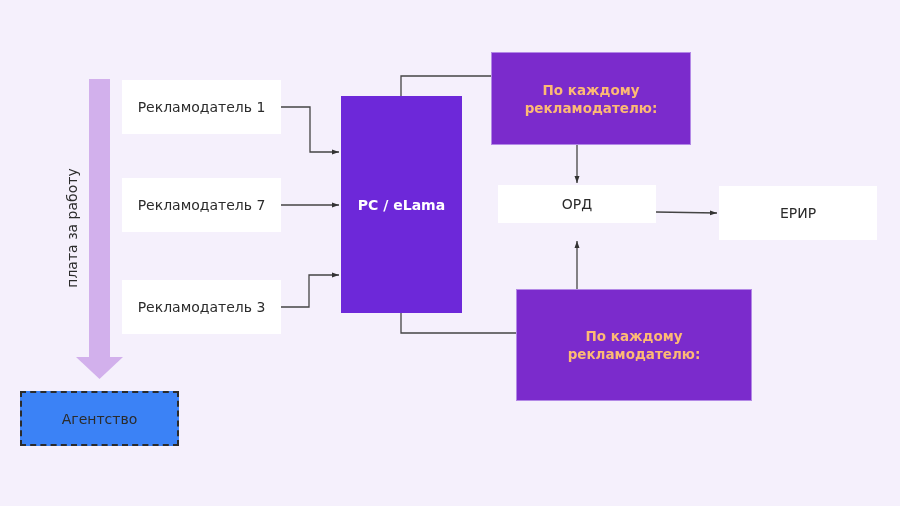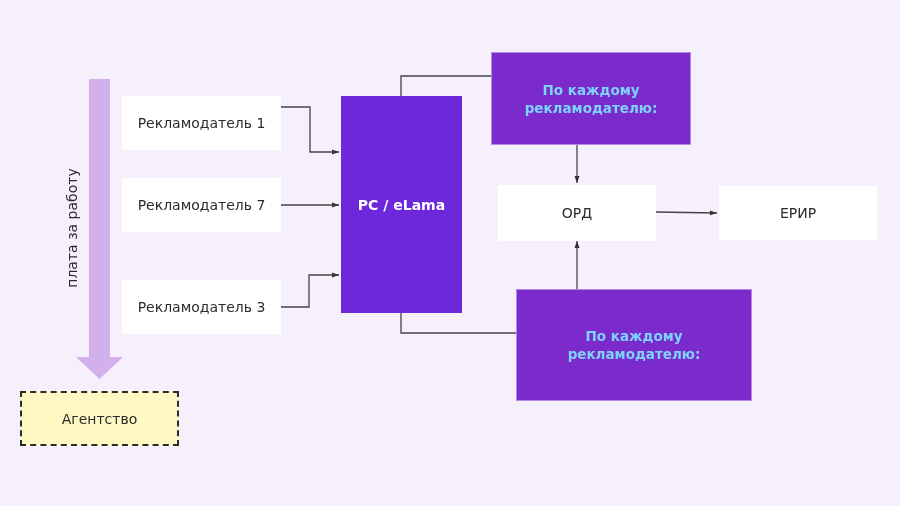--- a/index.html
+++ b/index.html
@@ -12,22 +12,22 @@
     position: absolute; box-sizing: border-box;
     display: flex; align-items: center; justify-content: center;
     text-align: center; color: #2b2b2b; font-size: 14px;
   }
   .white { background: #ffffff; }
   .blue { background: #6d28d9; color: #ffffff; font-weight: bold; font-size: 14px; }
   .purple {
     background: #7b2bcc; color: #e6d4f7; font-size: 13.5px; line-height: 18px;
     flex-direction: column; border: 1px solid #b388e6;
   }
-  .purple .hd { color: #7dd3fc; font-weight: bold; }
-  .dashed { background: #fef9c3; border: 2px dashed #2b2b2b; }
+  .purple .hd { color: #fdba74; font-weight: bold; }
+  .dashed { background: #3b82f6; border: 2px dashed #2b2b2b; }
   svg.lines { position: absolute; left: 0; top: 0; }
   .vlabel {
     position: absolute; left: 72px; top: 228px;
     transform: translate(-50%, -50%) rotate(-90deg);
     white-space: nowrap; font-size: 14px; color: #2b2b2b;
   }
 </style>
 </head>
 <body>
 
@@ -51,21 +51,21 @@
   <polyline points="401,313 401,333 516,333" fill="none" stroke="#444" stroke-width="1.3"></polyline>
 
   <polyline points="577,145 577,183" fill="none" stroke="#444" stroke-width="1.3" marker-end="url(#ah)"></polyline>
   <polyline points="577,289 577,241" fill="none" stroke="#444" stroke-width="1.3" marker-end="url(#ah)"></polyline>
 
   <polyline points="656,212 717,213" fill="none" stroke="#444" stroke-width="1.3" marker-end="url(#ah)"></polyline>
 </svg>
 
 <div class="vlabel">плата за работу</div>
 
-<div class="box white" style="left:122px;top:80px;width:159px;height:54px;margin-top:16px;">
+<div class="box white" style="left:122px;top:80px;width:159px;height:54px;">
   <span>Рекламодатель 1</span>
 </div>
 <div class="box white" style="left:122px;top:178px;width:159px;height:54px;">
   <span>Рекламодатель 7</span>
 </div>
 <div class="box white" style="left:122px;top:280px;width:159px;height:54px;justify-content:center;">
   <span>Рекламодатель 3</span>
 </div>
 
 <div class="box blue" style="left:341px;top:96px;width:121px;height:217px;">
@@ -73,21 +73,21 @@
 </div>
 
 <div class="box purple" style="left:491px;top:52px;width:200px;height:93px;padding:0 14px;">
   <span class="hd">По каждому рекламодателю:</span>
 </div>
 
 <div class="box purple" style="left:516px;top:289px;width:236px;height:112px;padding:0 18px;">
   <span class="hd">По каждому рекламодателю:</span>
 </div>
 
-<div class="box white" style="left:498px;top:185px;width:158px;height:56px;">
+<div class="box white" style="left:498px;top:185px;width:158px;height:38px;">
   <span>ОРД</span>
 </div>
 
 <div class="box white" style="left:719px;top:186px;width:158px;height:54px;">
   <span>ЕРИР</span>
 </div>
 
 <div class="box dashed" style="left:20px;top:391px;width:159px;height:55px;">
   <span>Агентство</span>
 </div>

